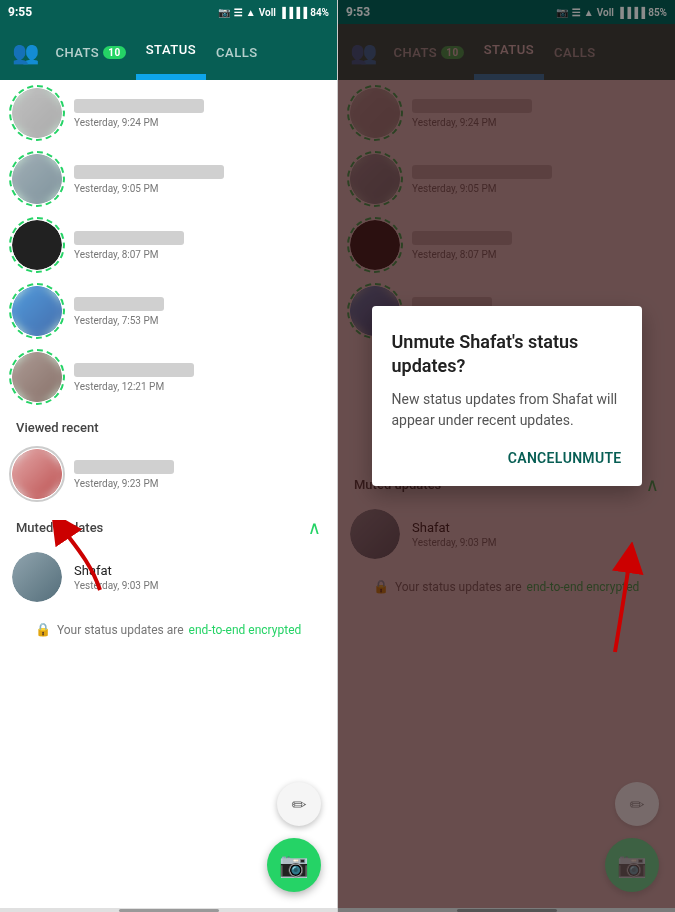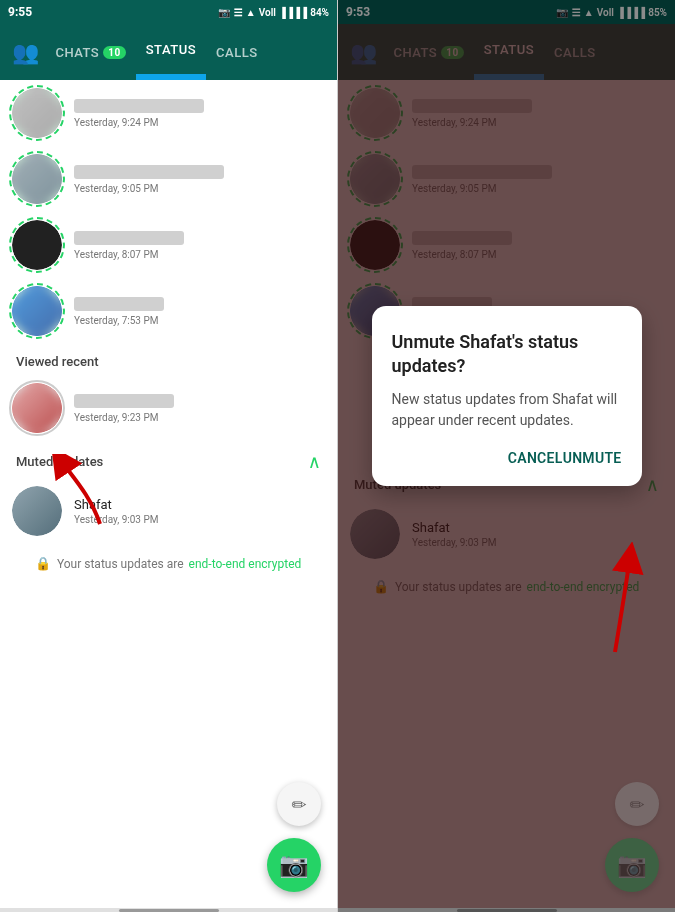--- a/index.html
+++ b/index.html
@@ -257,21 +257,21 @@
       position: absolute;
       top: 0; left: 0; right: 0; bottom: 0;
       background: rgba(0,0,0,0.45);
       z-index: 20;
       display: flex;
       align-items: center;
       justify-content: center;
     }
     .dialog-box {
       background: #fff;
-      border-radius: 14px;
+      border-radius: 4px;
       width: 270px;
       padding: 24px 20px 16px;
       box-shadow: 0 8px 24px rgba(0,0,0,0.3);
       position: relative;
       top: -60px;
     }
     .dialog-title {
       font-size: 18px;
       font-weight: 600;
       color: #222;
@@ -394,20 +394,33 @@
           <div class="avatar-placeholder av-person4"></div>
           <div class="blur-overlay"></div>
         </div>
       </div>
       <div class="status-info">
         <div class="status-name-blur" style="width:90px"></div>
         <div class="status-time">Yesterday, 7:53 PM</div>
       </div>
     </div>
 
+    <div class="status-item">
+      <div class="avatar-wrap">
+        <div class="avatar-ring dashed"></div>
+        <div class="avatar-inner">
+          <div class="avatar-placeholder av-person5"></div>
+          <div class="blur-overlay"></div>
+        </div>
+      </div>
+      <div class="status-info">
+        <div class="status-name-blur" style="width:120px; margin-bottom:4px"></div>
+        <div class="status-time">Yesterday, 12:21 PM</div>
+      </div>
+    </div>
 
     <div class="section-header">
       <span>Viewed recent</span>
     </div>
 
     <div class="status-item">
       <div class="avatar-wrap">
         <div class="avatar-ring viewed"></div>
         <div class="avatar-inner">
           <div class="avatar-placeholder av-viewed"></div>

